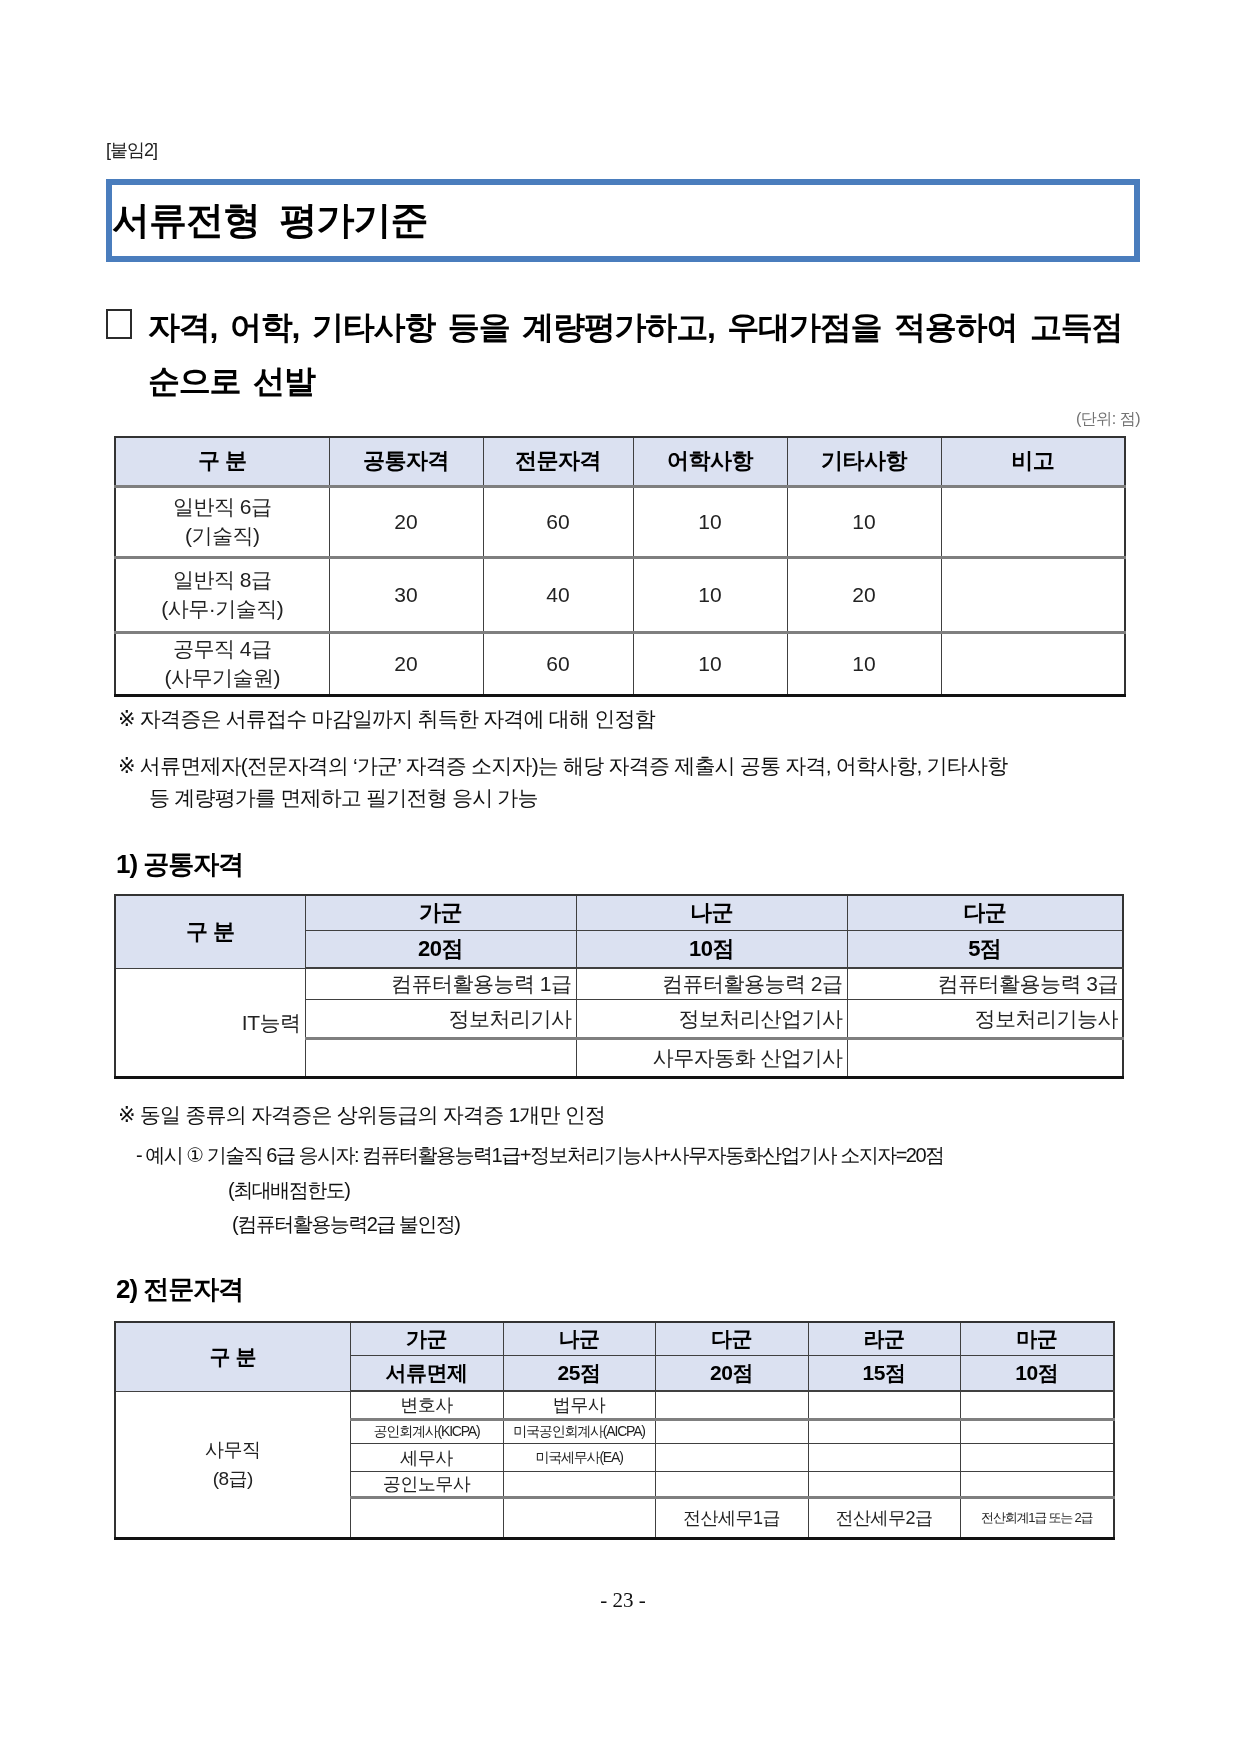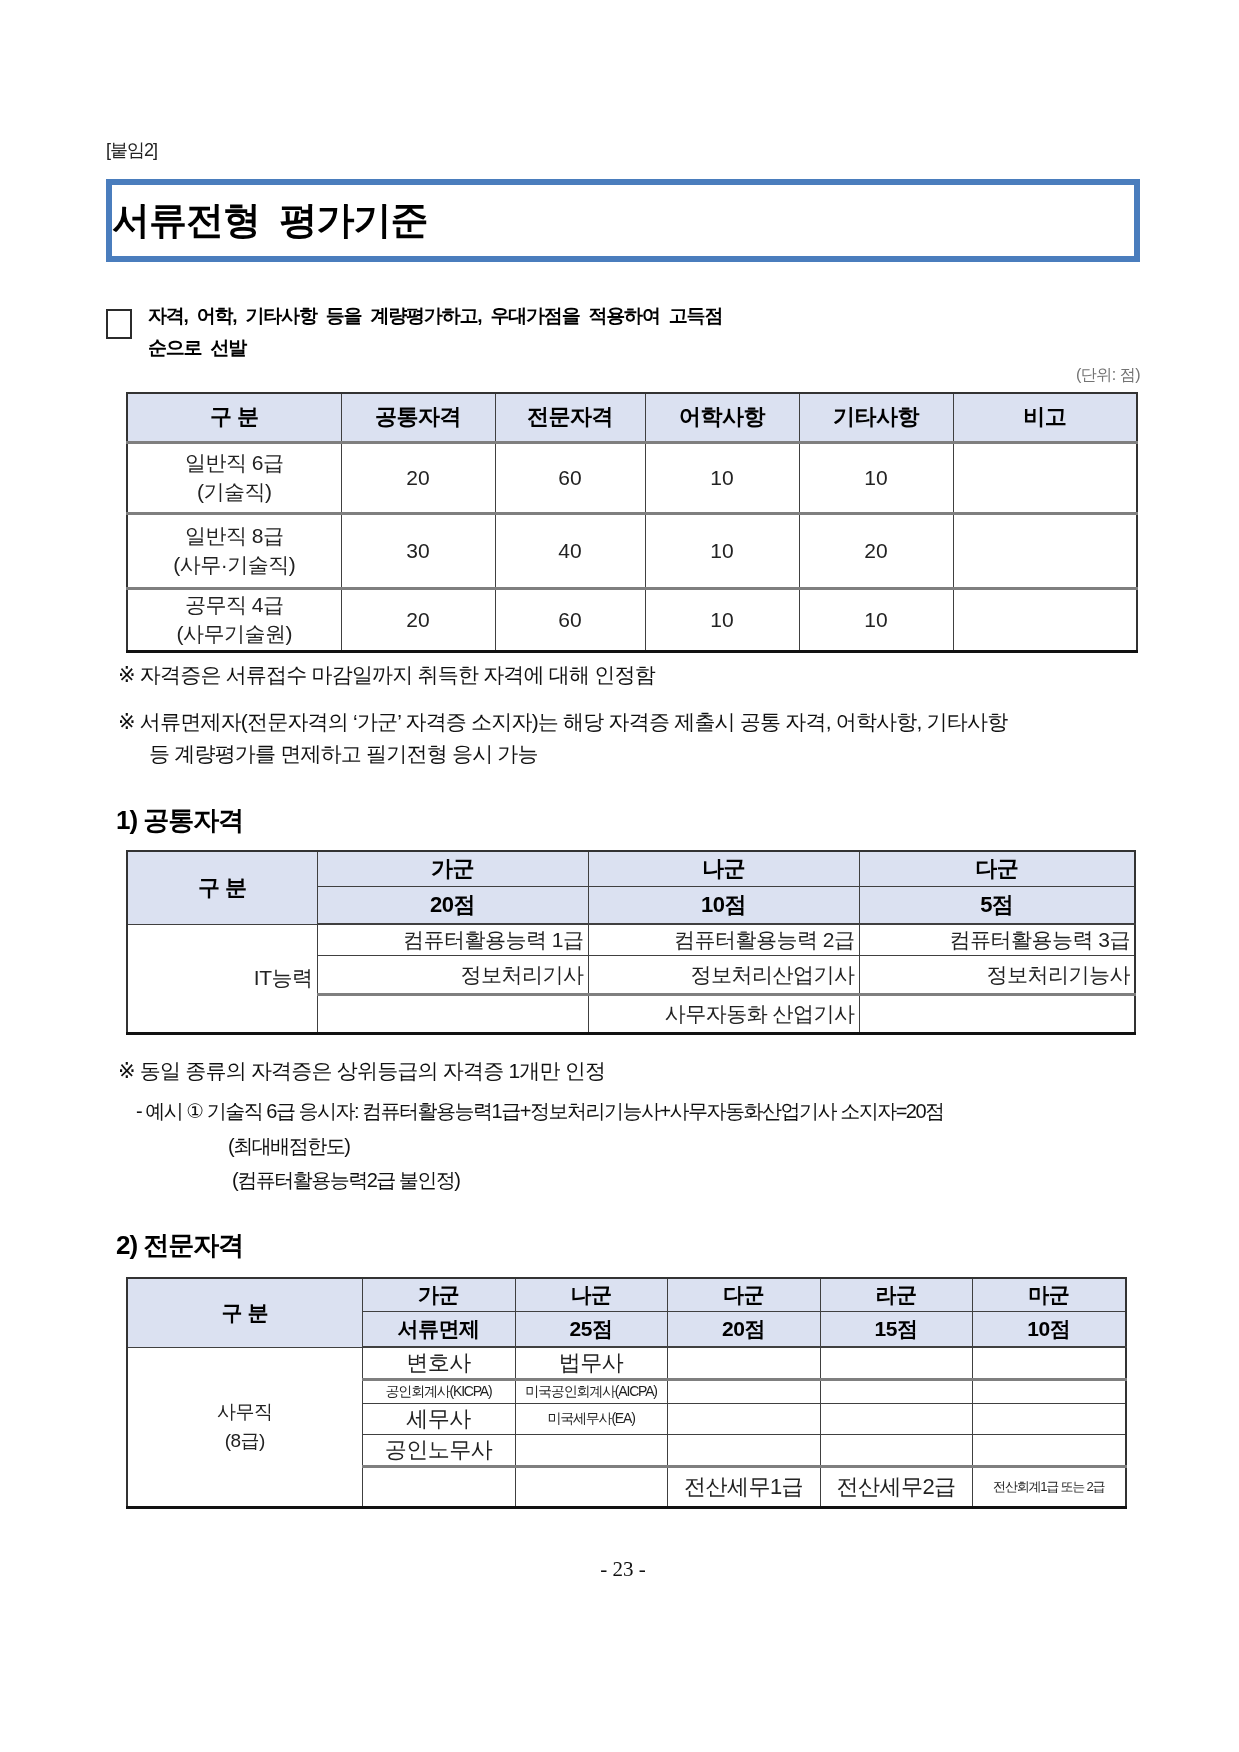--- a/index.html
+++ b/index.html
@@ -12,25 +12,25 @@
   .title-box {
     margin-top:17px; height:83px; box-sizing:border-box;
     border:6px solid #4a7dbd; display:flex; align-items:center; justify-content:flex-start;
   }
   .title-box .t { font-size:38px; font-weight:800; letter-spacing:-1px; word-spacing:10px; color:#000; }
 
   .bullet { display:flex; align-items:flex-start; }
   .b1 { margin-top:38px; }
   .b2 { margin-top:20px; }
   .chk { width:22px; height:26px; border:2px solid #2b2b2b; margin:9px 16px 0 0; flex:none; background:#fff; }
-  .btxt { font-size:19px; font-weight:800; letter-spacing:-1.2px; word-spacing:5px; line-height:1.7; color:#000; }
+  .btxt { font-size:32px; font-weight:800; letter-spacing:-1.2px; word-spacing:5px; line-height:1.7; color:#000; }
 
   .unit { text-align:right; font-size:16px; letter-spacing:-0.5px; color:#737373; }
 
-  table { border-collapse:collapse; table-layout:fixed; margin-left:20px;border-radius:28px; }
+  table { border-collapse:collapse; table-layout:fixed; margin-left:8px;border-radius:28px; }
   th, td { padding:0 4px; overflow:hidden; }
 
   .t1 { width:1010px; margin-top:6px; border:2px solid #333; border-bottom:3px solid #111; }
   .t1 th { background:#dbe1f1; font-size:22px; font-weight:700; letter-spacing:-0.5px;
            border:1px solid #404040; border-bottom:3px solid #7f7f7f; height:47px; color:#000; }
   .t1 td { border:1px solid #404040; text-align:center; font-size:21px; color:#222; }
   .t1 tbody tr + tr td { border-top:3px solid #7f7f7f; }
   .t1 tr.r1 td { height:68px; } .t1 tr.r2 td { height:72px; } .t1 tr.r3 td { height:60px; }
   .cat { line-height:1.35; letter-spacing:-0.5px; }
 
@@ -53,21 +53,21 @@
   .cnote { font-size:21px; letter-spacing:-0.8px; padding-left:12px; margin-top:22px; color:#111; }
   .ex { font-size:20px; letter-spacing:-1.5px; margin-left:30px; margin-top:13px; color:#111; }
   .ex-sub1 { margin-left:122px; margin-top:8px; }
   .ex-sub2 { margin-left:126px; margin-top:7px; }
 
   .t3 { width:999px; margin-top:14px; border:2px solid #333; border-bottom:3px solid #111; }
   .t3 th { background:#dbe1f1; border:1px solid #404040; font-size:21px; font-weight:700; letter-spacing:-0.5px; color:#000; }
   .t3 tr.h1 th { height:32px; }
   .t3 tr.h2 th { height:34px; }
   .t3 thead tr.h2 th { border-bottom:2px solid #404040; }
-  .t3 td { border:1px solid #404040; text-align:center; font-size:22px; letter-spacing:-0.5px; color:#222; }
+  .t3 td { border:1px solid #404040; text-align:center; font-size:18px; letter-spacing:-0.5px; color:#222; }
   .t3 tr.b1 td { height:26px; } .t3 tr.b2 td { height:22px; } .t3 tr.b3 td { height:27px; }
   .t3 tr.b4 td { height:22px; } .t3 tr.b5 td { height:38px; }
   .t3 tr.b2 td { border-top:3px solid #7f7f7f; }
   .t3 tr.b5 td { border-top:3px solid #7f7f7f; }
   .t3 .side-label { font-size:19px; line-height:1.5; }
   .t3 .cond { font-size:14px; letter-spacing:-1.2px; }
   .t3 .cond2 { font-size:13px; letter-spacing:-1.2px; }
 
   .footer { text-align:center; margin-top:48px; font-family:"Liberation Serif","DejaVu Serif",serif; font-size:21px; color:#111; }
 </style>

